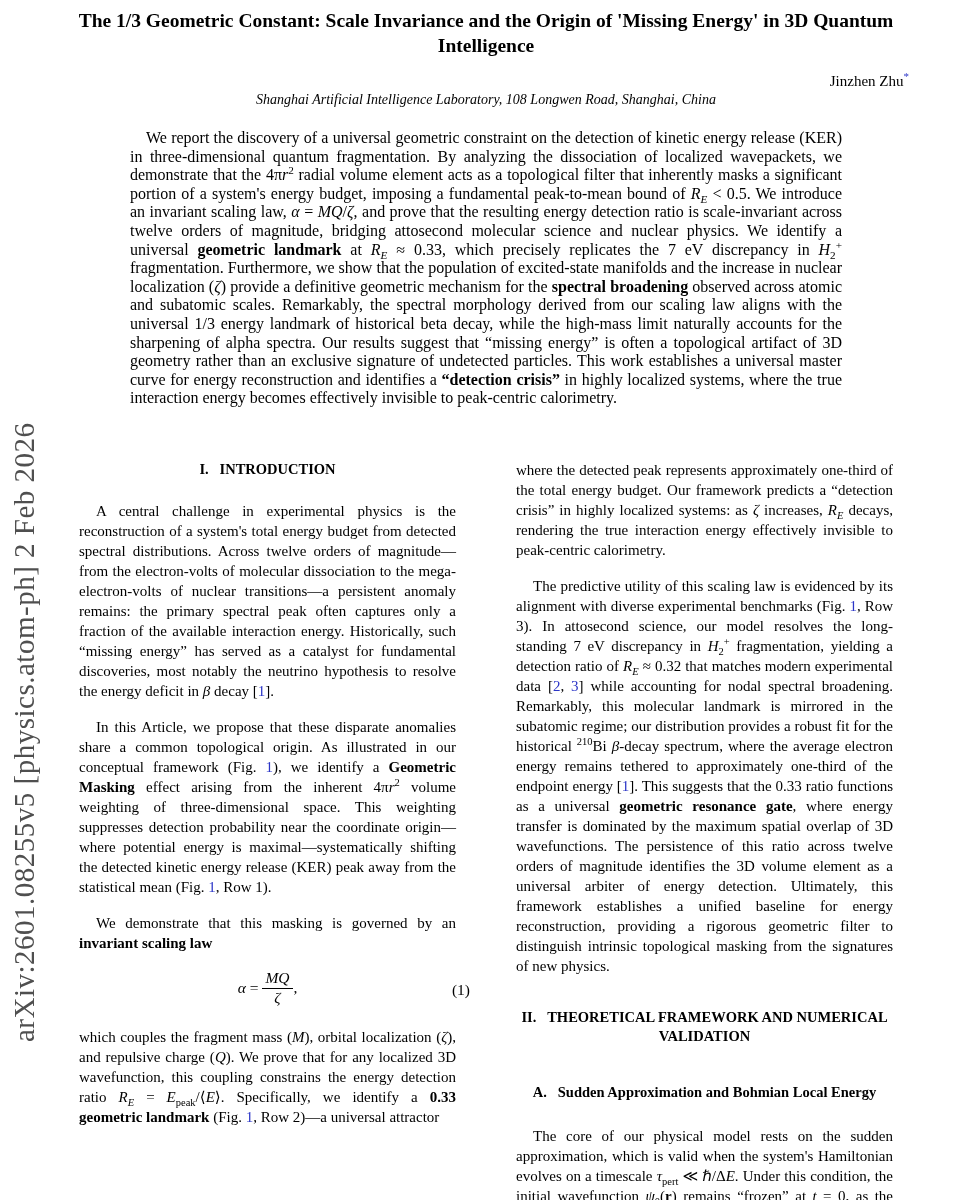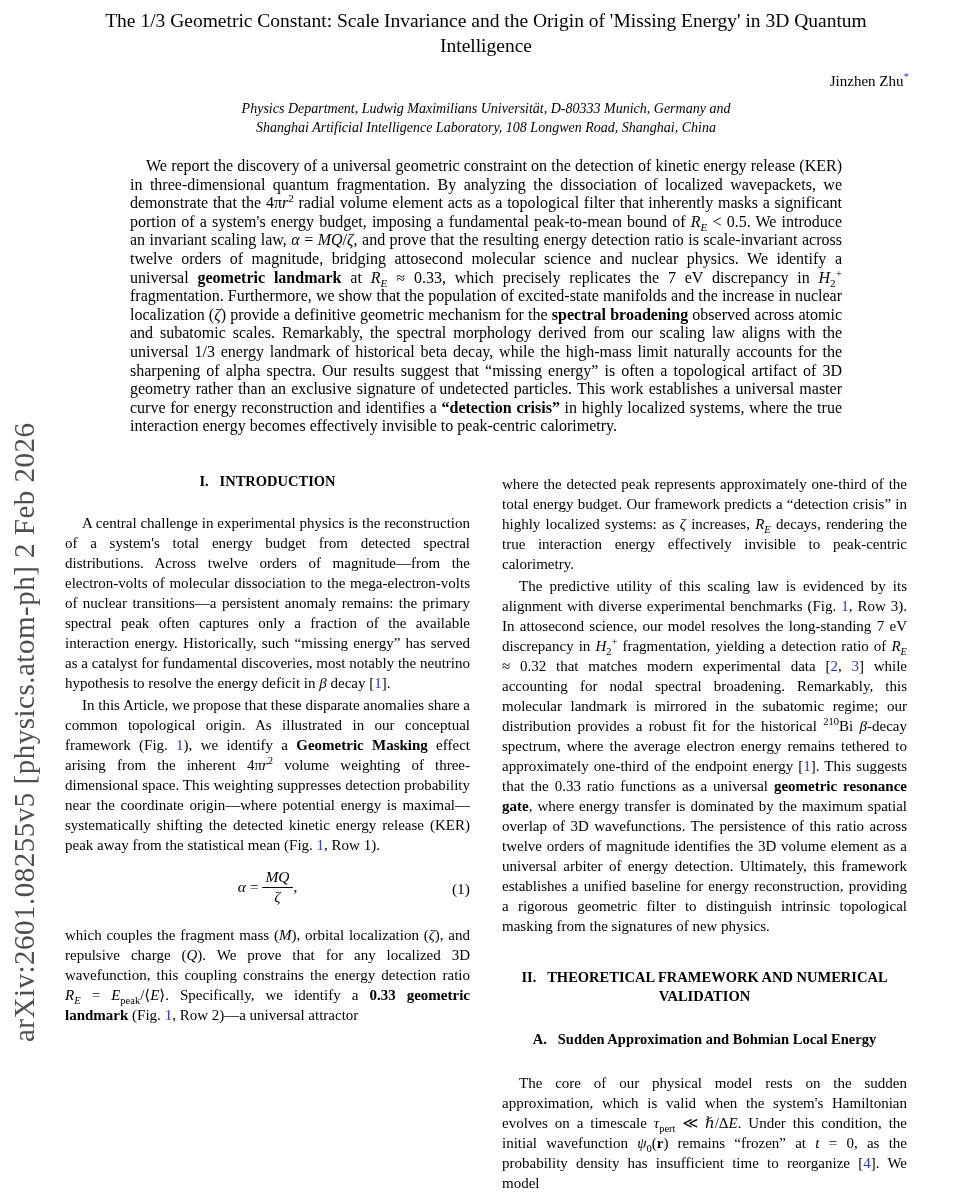--- a/index.html
+++ b/index.html
@@ -18,44 +18,44 @@
     top: 1042px;
     left: 8px;
     transform-origin: 0 0;
     transform: rotate(-90deg);
     white-space: nowrap;
     font-size: 29px;
     letter-spacing: 0.5px;
     color: #4f4f4f;
   }
   .content { position: absolute; left: 63px; right: 63px; top: 8px; }
-  .title { text-align: center; font-size: 19.5px; font-weight: normal; line-height: 25px; }
+  .title { text-align: center; font-size: 19.5px; font-weight: bold; line-height: 25px; }
   .author-line { text-align: right; font-size: 15px; margin-top: 15px; }
   .author-mark { color: #2b35c7; font-size: 11px; vertical-align: super; line-height: 0; }
   .affiliation { text-align: center; font-style: italic; font-size: 14px; line-height: 19px; }
   .affiliation.first { margin-top: 9px; }
   .abstract {
     width: 712px;
     margin: 20px auto 0;
     font-size: 16px;
     line-height: 18.6px;
     text-align: justify;
     text-indent: 16px;
   }
   .columns { display: flex; gap: 28px; margin-top: 36px; }
   .col { width: 409px; font-size: 15px; line-height: 20px; }
-  .col p { margin: 2px; text-align: justify; }
+  .col p { margin: 16px; text-align: justify; font-family: Liberation Serif, serif; }
   p.indent { text-indent: 17px; }
   sub, sup { font-size: 0.7em; line-height: 0; }
   .ref, .link { color: #2b35c7; text-decoration: none; }
   .section-heading {
     text-align: center; font-weight: bold; font-size: 14.5px;
-    line-height: 19px; margin: 0 0 22px;
+    line-height: 19px; margin: 16px 0 22px;
   }
-  .section-heading.second { margin: 32px 6px 24px; }
+  .section-heading.second { margin: 32px 6px 37px; }
   .subsection-heading {
     text-align: center; font-weight: bold; font-size: 14.5px;
     line-height: 19px; margin: 16px 0 24px;
   }
   .equation { position: relative; text-align: center; font-size: 15.5px; margin: 13px 0 15px; }
   .frac { display: inline-block; vertical-align: middle; text-align: center; line-height: 1.15; font-style: italic; margin: 0 1px 4px 4px; }
   .frac-num { display: block; border-bottom: 1px solid #000; padding: 0 3px 1px; }
   .frac-den { display: block; }
   .eq-number { position: absolute; right: 2px; top: 50%; transform: translateY(-50%); font-style: normal; }
   .footnote-area { position: absolute; left: 63px; top: 1206px; width: 409px; font-size: 13.5px; }
@@ -73,31 +73,31 @@
 
     <div class="title">
       <div>The 1/3 Geometric Constant: Scale Invariance and the Origin of 'Missing Energy' in 3D Quantum</div>
       <div>Intelligence</div>
     </div>
 
     <div class="author-line">
       <span>Jinzhen Zhu</span><span class="author-mark">*</span>
     </div>
 
-    <div class="affiliation first">Physics Department, Ludwig Maximilians Universität, D-80333 Munich, Germany and</div>
     <div class="affiliation">Shanghai Artificial Intelligence Laboratory, 108 Longwen Road, Shanghai, China</div>
 
     <div class="abstract">We report the discovery of a universal geometric constraint on the detection of kinetic energy release (KER) in three-dimensional quantum fragmentation. By analyzing the dissociation of localized wavepackets, we demonstrate that the 4π<i>r</i><sup>2</sup> radial volume element acts as a topological filter that inherently masks a significant portion of a system's energy budget, imposing a fundamental peak-to-mean bound of <i>R<sub>E</sub></i> &lt; 0.5. We introduce an invariant scaling law, <i>α</i> = <i>MQ</i>/<i>ζ</i>, and prove that the resulting energy detection ratio is scale-invariant across twelve orders of magnitude, bridging attosecond molecular science and nuclear physics. We identify a universal <b>geometric landmark</b> at <i>R<sub>E</sub></i> ≈ 0.33, which precisely replicates the 7 eV discrepancy in <i>H</i><sub>2</sub><sup>+</sup> fragmentation. Furthermore, we show that the population of excited-state manifolds and the increase in nuclear localization (<i>ζ</i>) provide a definitive geometric mechanism for the <b>spectral broadening</b> observed across atomic and subatomic scales. Remarkably, the spectral morphology derived from our scaling law aligns with the universal 1/3 energy landmark of historical beta decay, while the high-mass limit naturally accounts for the sharpening of alpha spectra. Our results suggest that “missing energy” is often a topological artifact of 3D geometry rather than an exclusive signature of undetected particles. This work establishes a universal master curve for energy reconstruction and identifies a <b>“detection crisis”</b> in highly localized systems, where the true interaction energy becomes effectively invisible to peak-centric calorimetry.</div>
 
     <div class="columns">
 
       <div class="col">
         <h2 class="section-heading">I.&nbsp;&nbsp;&nbsp;INTRODUCTION</h2>
         <p class="indent">A central challenge in experimental physics is the reconstruction of a system's total energy budget from detected spectral distributions. Across twelve orders of magnitude—from the electron-volts of molecular dissociation to the mega-electron-volts of nuclear transitions—a persistent anomaly remains: the primary spectral peak often captures only a fraction of the available interaction energy. Historically, such “missing energy” has served as a catalyst for fundamental discoveries, most notably the neutrino hypothesis to resolve the energy deficit in <i>β</i> decay [<span class="ref">1</span>].</p>
         <p class="indent">In this Article, we propose that these disparate anomalies share a common topological origin. As illustrated in our conceptual framework (Fig. <span class="ref">1</span>), we identify a <b>Geometric Masking</b> effect arising from the inherent 4π<i>r</i><sup>2</sup> volume weighting of three-dimensional space. This weighting suppresses detection probability near the coordinate origin—where potential energy is maximal—systematically shifting the detected kinetic energy release (KER) peak away from the statistical mean (Fig. <span class="ref">1</span>, Row 1).</p>
+        <p class="indent">We demonstrate that this masking is governed by an <b>invariant scaling law</b></p>
 
         <div class="equation">
           <span class="eq-body"><span><i>α</i> =</span><span class="frac"><span class="frac-num">MQ</span><span class="frac-den">ζ</span></span><span>,</span></span>
           <span class="eq-number">(1)</span>
         </div>
 
         <p>which couples the fragment mass (<i>M</i>), orbital localization (<i>ζ</i>), and repulsive charge (<i>Q</i>). We prove that for any localized 3D wavefunction, this coupling constrains the energy detection ratio <i>R<sub>E</sub></i> = <i>E</i><sub>peak</sub>/⟨<i>E</i>⟩. Specifically, we identify a <b>0.33 geometric landmark</b> (Fig. <span class="ref">1</span>, Row 2)—a universal attractor</p>
       </div>
 
       <div class="col">

